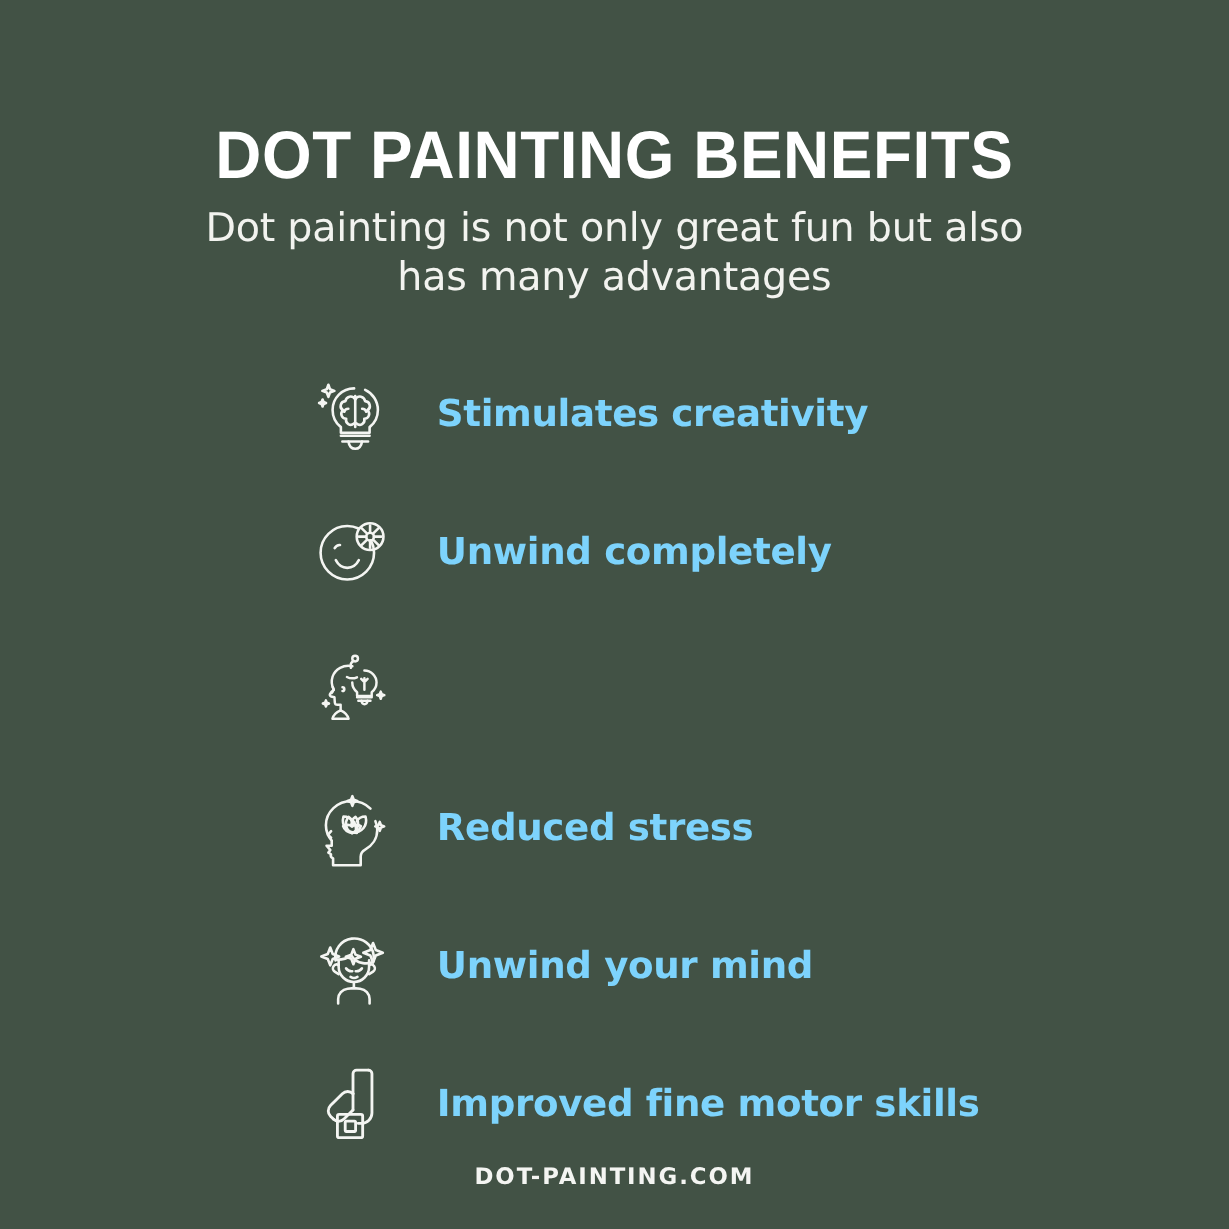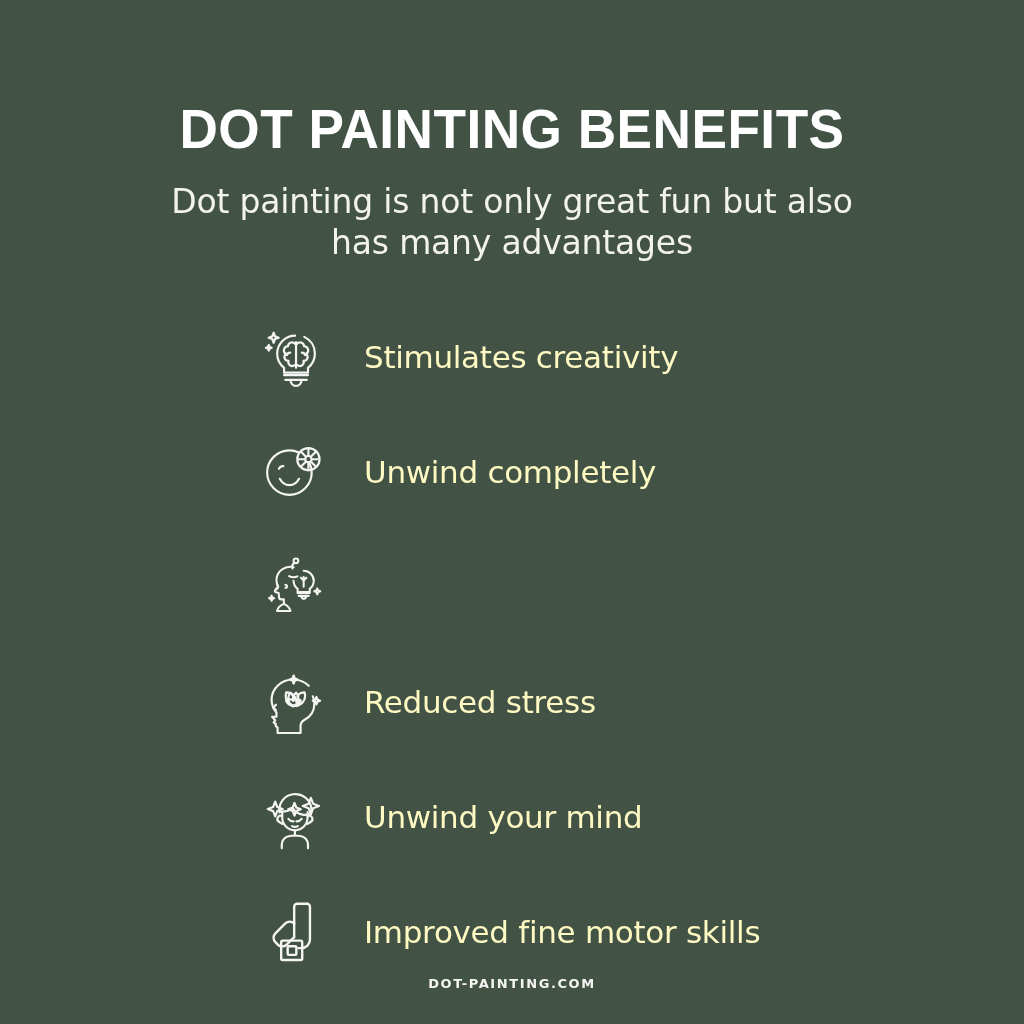--- a/index.html
+++ b/index.html
@@ -34,21 +34,21 @@
     margin: 0;
     font-family: "Liberation Sans", sans-serif;
     font-weight: 700;
     font-size: 56px;
     line-height: 1.05;
     letter-spacing: 0.5px;
     color: #ffffff;
     transform: scaleX(0.95);
   }
   .subtitle {
-    margin: 22px auto 0 auto;
+    margin: 10px auto 0 auto;
     width: 730px;
     font-family: "DejaVu Sans", sans-serif;
     font-weight: 400;
     font-size: 33px;
     line-height: 1.25;
     color: #f2f3ef;
     letter-spacing: -0.2px;
   }
   
   .benefits {
@@ -74,38 +74,38 @@
     justify-content: center;
   }
   .benefit-icon svg {
     width: 66px;
     height: 66px;
     display: block;
   }
   .benefit-label {
     margin-left: 36px;
     font-family: "DejaVu Sans", sans-serif;
-    font-weight: 400;
+    font-weight: 700;
     font-size: 31px;
     letter-spacing: -0.3px;
-    color: #fef9c3;
+    color: #7dd3fc;
     white-space: nowrap;
   }
   
   .footer {
     position: absolute;
     left: 0;
     right: 0;
     bottom: 32px;
     text-align: center;
   }
   .footer-text {
     font-family: "DejaVu Sans", sans-serif;
     font-weight: 700;
-    font-size: 13px;
+    font-size: 19px;
     letter-spacing: 1.6px;
     color: #f4f5f2;
     margin-top: 14px;
   }
 </style>
 </head>
 <body>
 
 <div id="poster">
 

